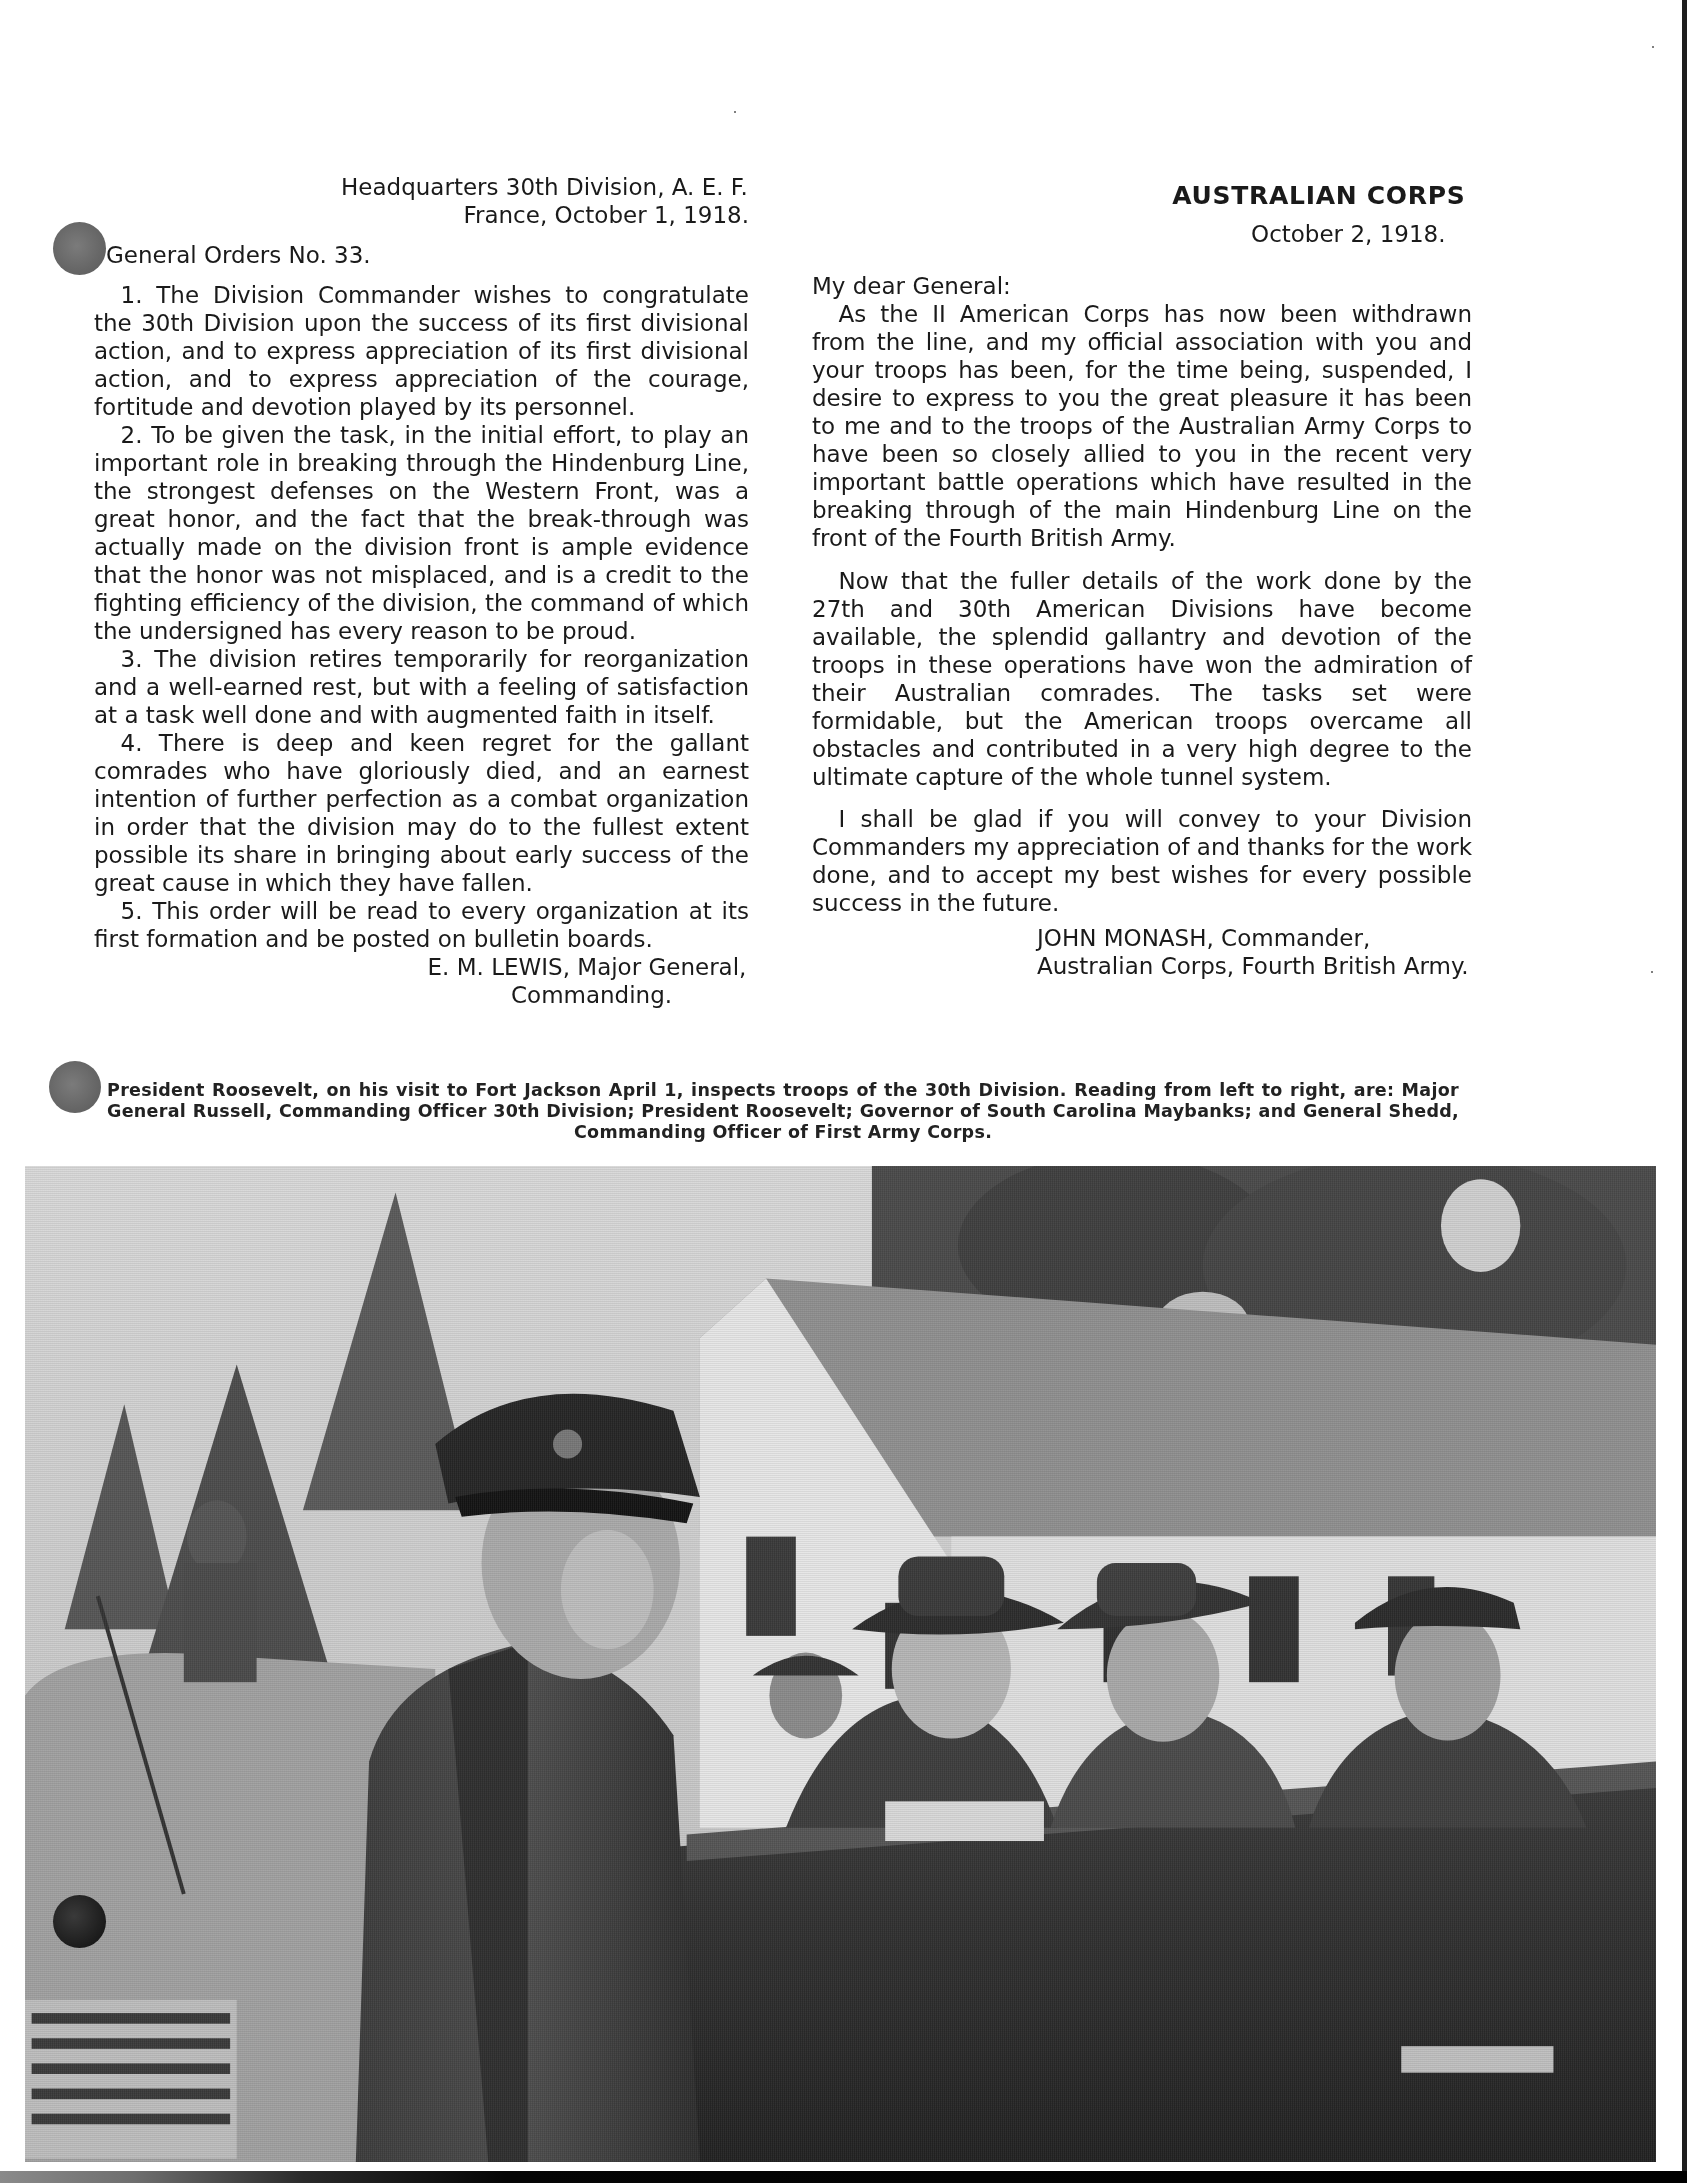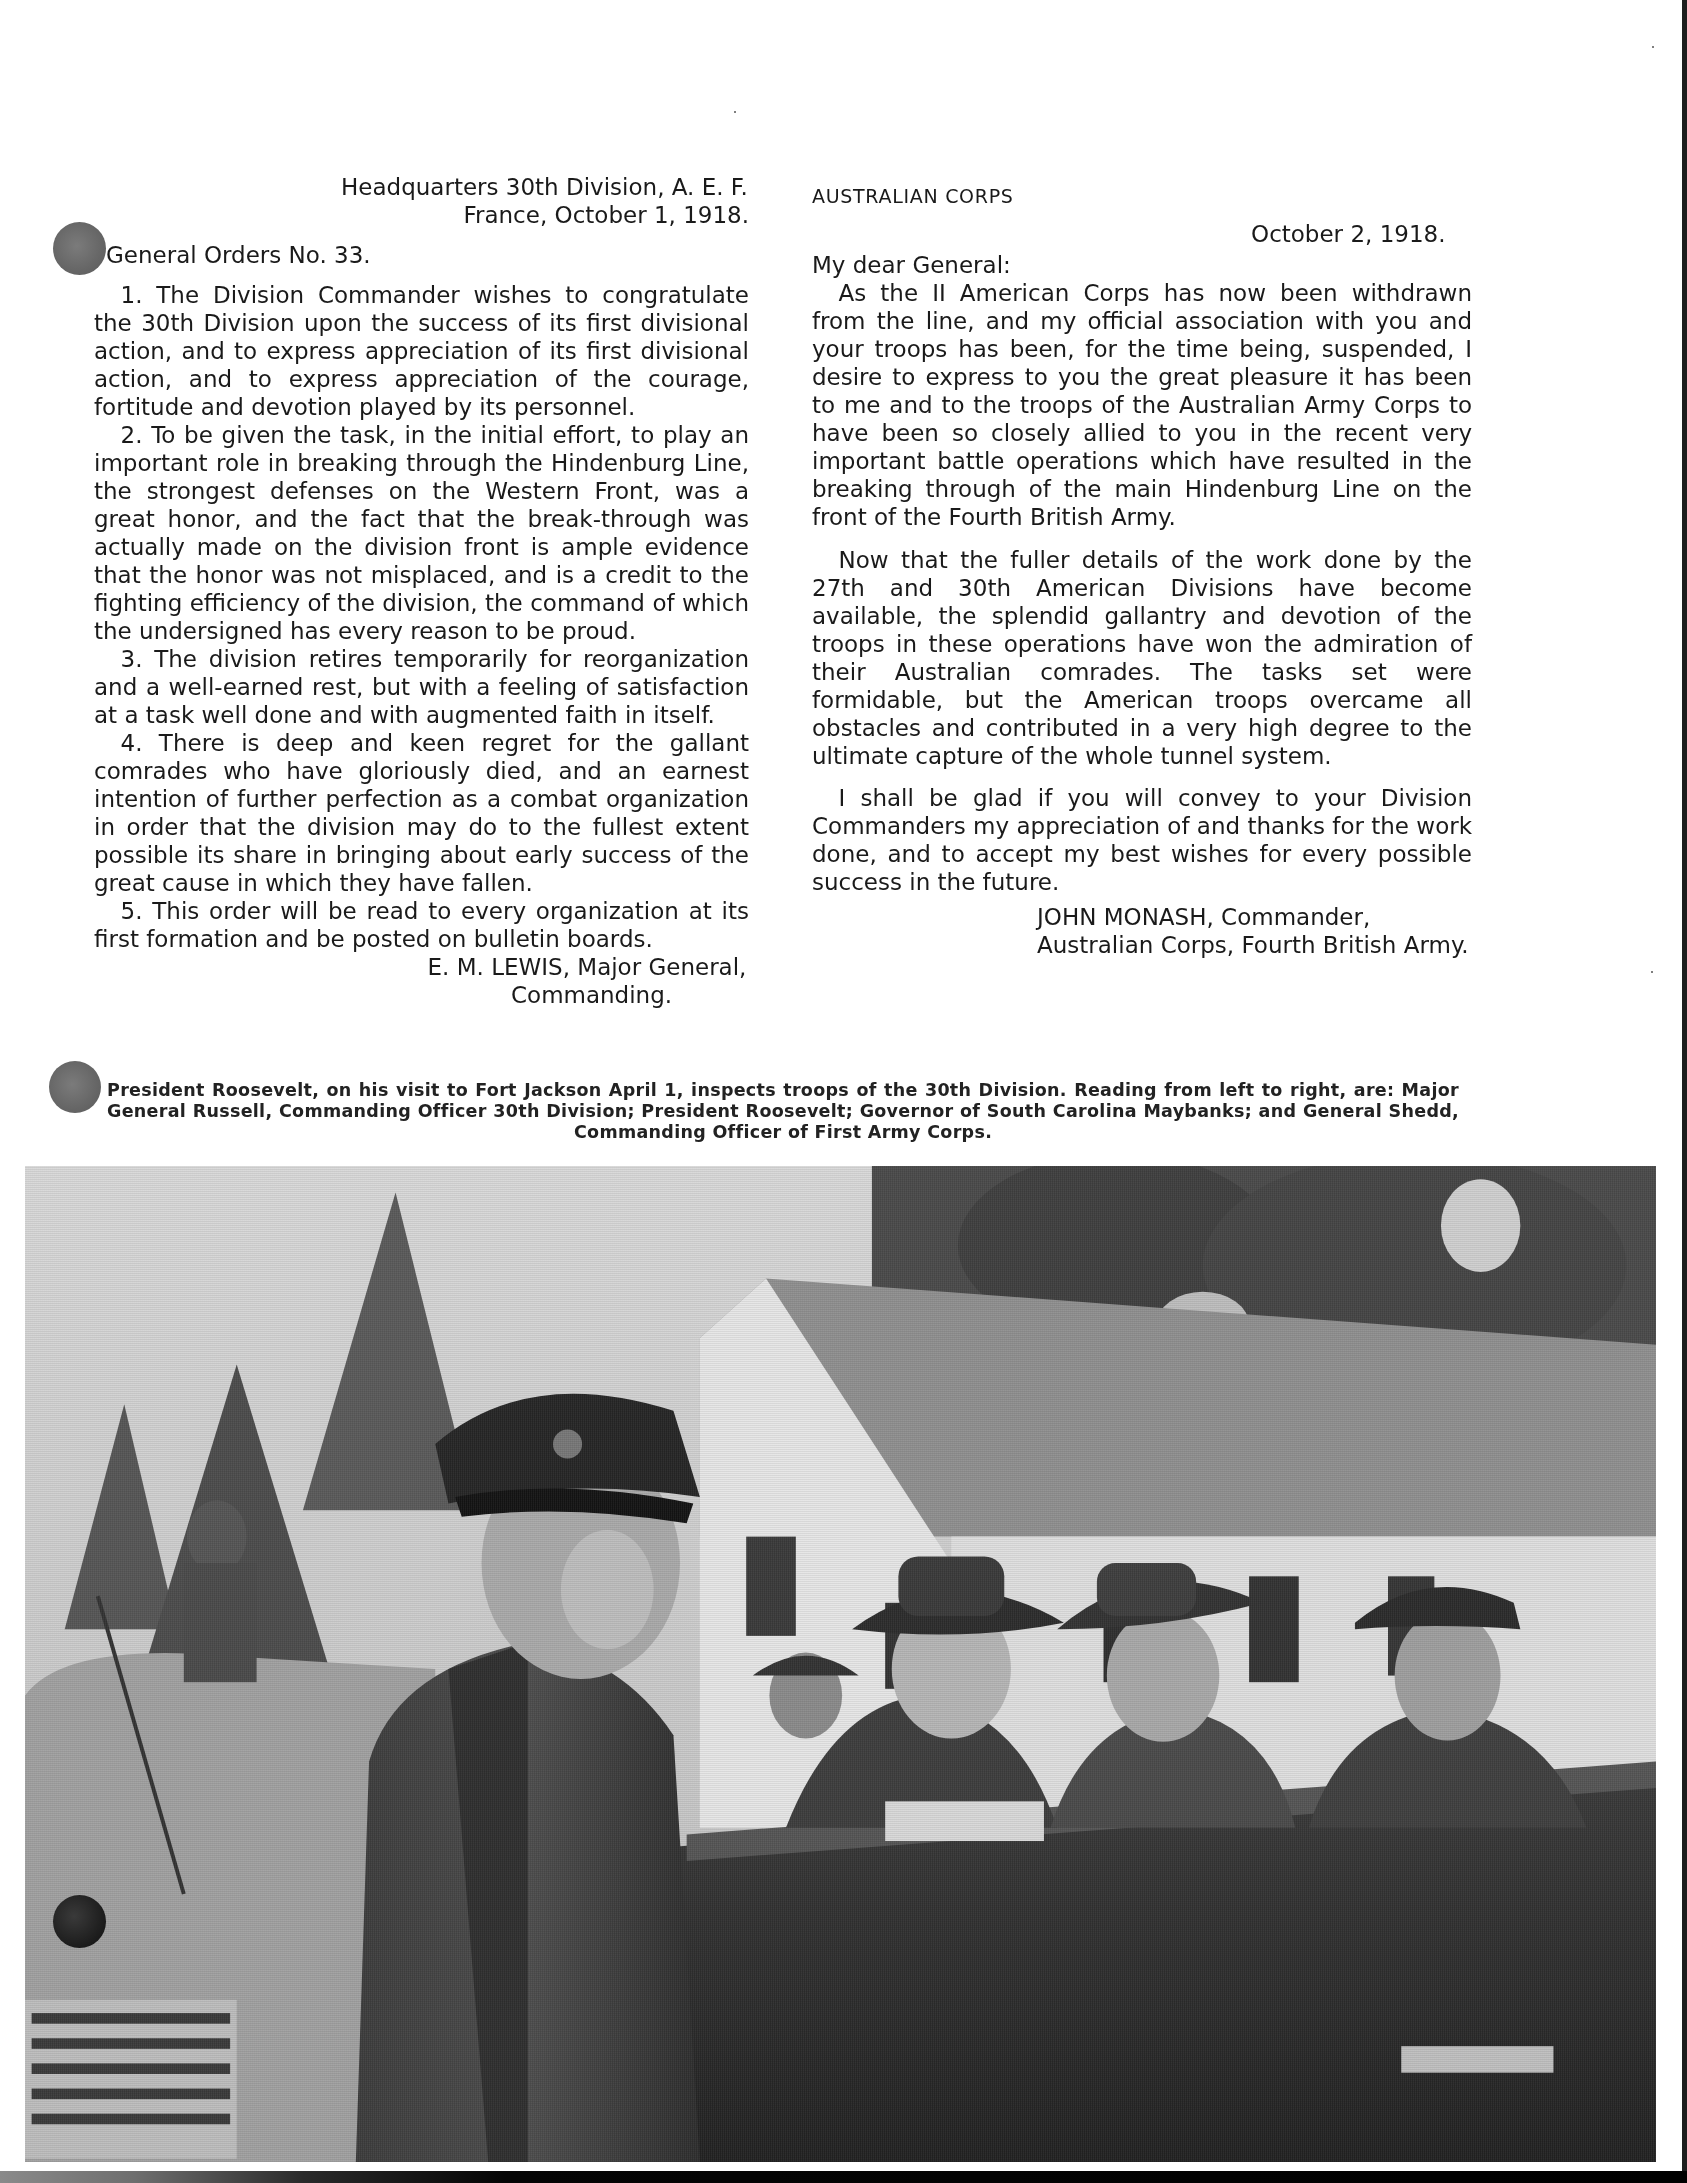--- a/index.html
+++ b/index.html
@@ -23,24 +23,24 @@
 
   .hq-line { white-space: nowrap; }
   .orders-title { margin: 12px; }
 
   .sig { white-space: nowrap; }
   .sig-left-1 { padding-left: 331px; text-align: center; }
   .sig-left-2 { padding-left: 417px; }
   .sig-right { padding-left: 225px; margin-top: 7px; }
 
   .corps-title {
-    font-weight: normal; font-size: 19px; letter-spacing: 0.7px;
-    text-align: left; padding-right: 6.6px; margin: 0 0 8px 0; line-height: 32px;
-  }
-  .letter-date { text-align: right; padding-right: 26.5px; margin-bottom: 3px; }
+    font-weight: bold; font-size: 25px; letter-spacing: 0.7px;
+    text-align: right; padding-right: 6.6px; margin: 0 0 8px 0; line-height: 32px;
+  }
+  .letter-date { text-align: right; padding-right: 26.5px; margin-bottom: 24px; }
 
   
   .caption {
     position: absolute; left: 93px; top: 1066px; width: 1380px;
     font-size: 17.5px; line-height: 21px; font-weight: bold; color: #222;
     letter-spacing: 0.3px;
   }
   .caption .cap-body { text-align: justify; text-align-last: center; margin: 14px; }
 
   

